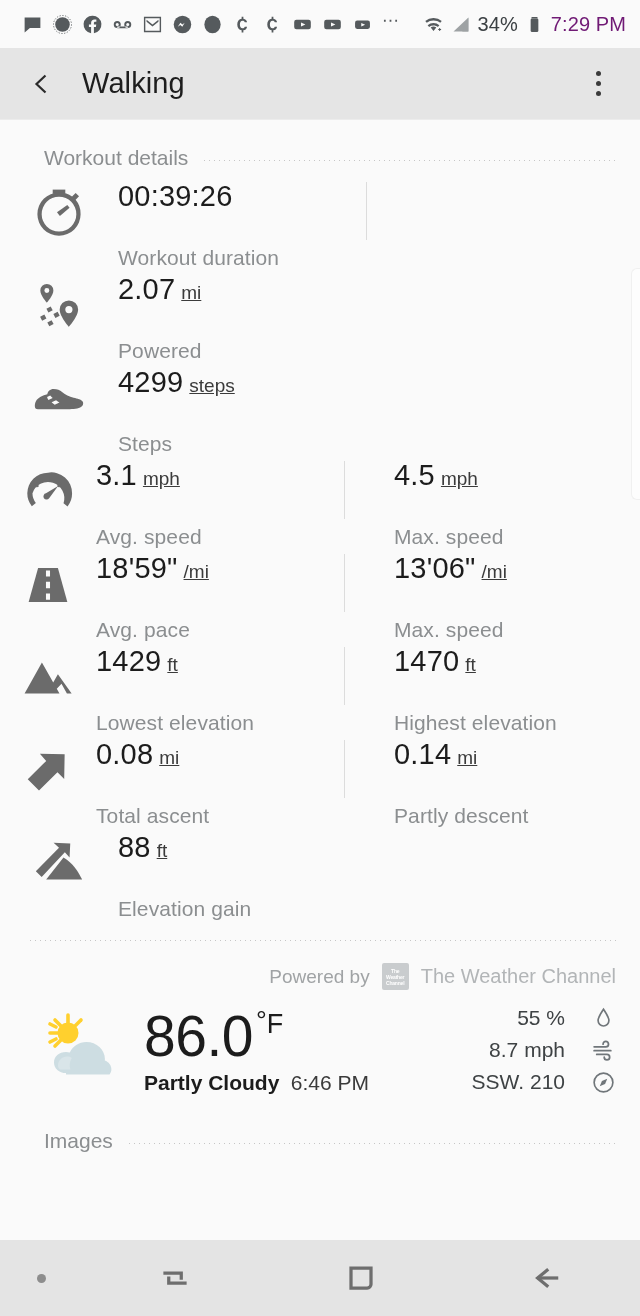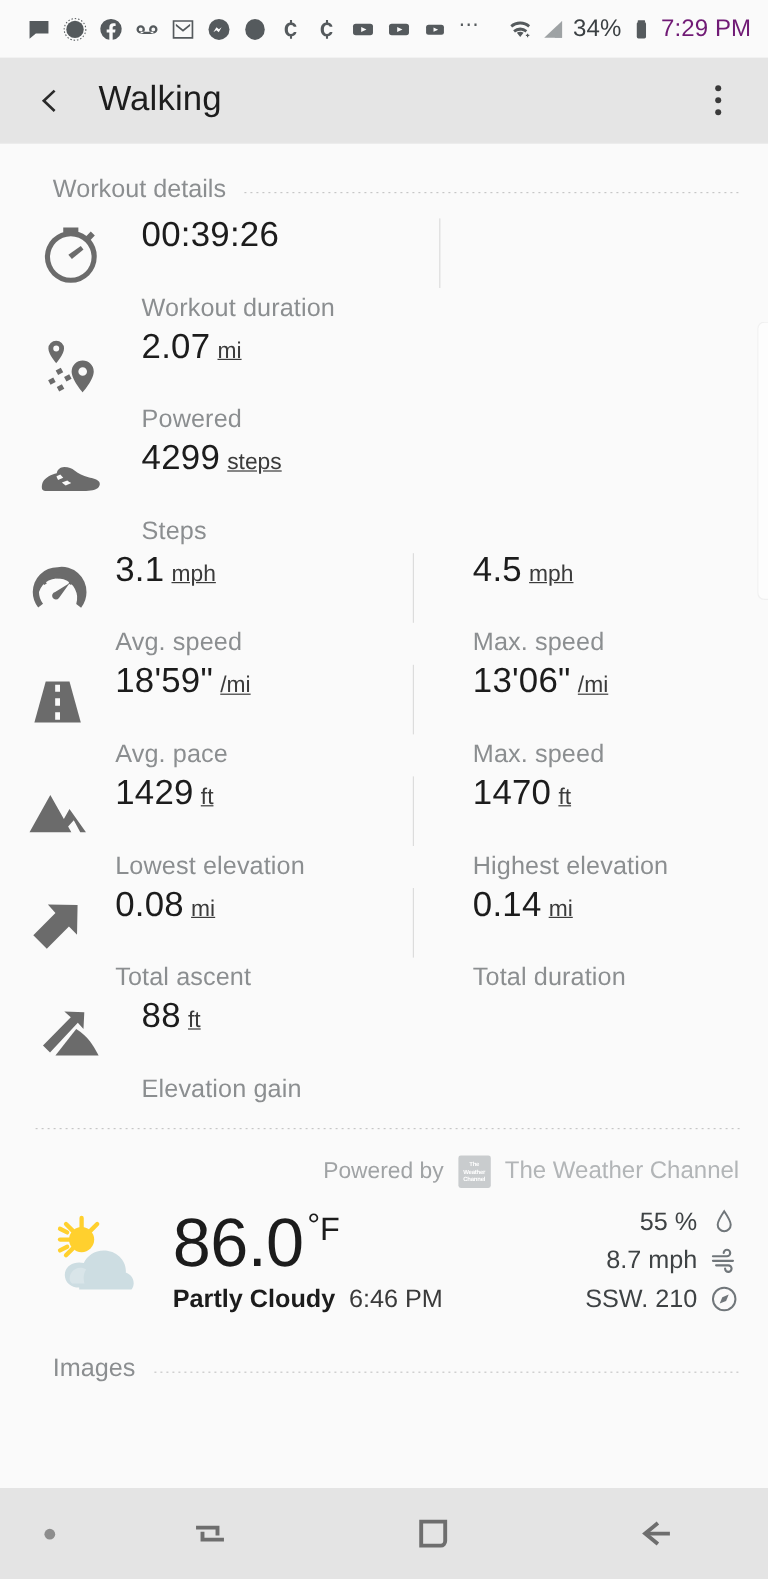--- a/index.html
+++ b/index.html
@@ -95,21 +95,21 @@
   .wx-main { margin-left: 12px; flex: 1; }
   .wx-temp-line { display: flex; align-items: flex-start; }
   .wx-temp { font-size: 57px; color: #1c1c1c; line-height: 58px; letter-spacing: -.5px; }
   .wx-deg { font-size: 27px; color: #1c1c1c; line-height: 28px; margin-left: 3px; }
   .wx-unit { font-size: 27px; color: #1c1c1c; line-height: 34px; margin-left: 0px; }
   .wx-cond-line { margin-top: 6px; white-space: nowrap; }
   .wx-cond { font-size: 21px; color: #1c1c1c; font-weight: bold; }
   .wx-time { font-size: 21px; color: #3a3a3a; margin-left: 7px; }
   .wx-side { display: flex; flex-direction: column; align-items: flex-end; gap: 7px;
              flex: none; }
-  .wx-side .line { display: flex; align-items: center; justify-content: flex-end; gap: 10px; }
+  .wx-side .line { display: flex; align-items: flex-start; justify-content: flex-end; gap: 26px; }
   .wx-side .txt { font-size: 21px; color: #3e4244; }
   .wx-side svg { width: 25px; height: 25px; display: block; }
 
   
   .images-head { display: flex; align-items: center; padding: 34px 22px 0 44px; }
   .images-head .label { font-size: 21px; color: #8b8e90; }
   .images-head .dots {
     flex: 1; height: 1px; margin-left: 14px; margin-top: 4px;
     background-image: radial-gradient(circle, #c6c6c6 0.8px, transparent 0.9px);
     background-size: 5px 2px; background-repeat: repeat-x;
@@ -390,21 +390,21 @@
         <div class="cell">
           <div class="val">
             <span class="num">0.08</span><span class="unit">mi</span>
           </div>
           <div class="sub">Total ascent</div>
         </div>
         <div class="cell second">
           <div class="val">
             <span class="num">0.14</span><span class="unit">mi</span>
           </div>
-          <div class="sub">Total duration</div>
+          <div class="sub">Partly descent</div>
         </div>
       </div>
     </div>
 
     <div class="row">
       <div class="ico-cell">
         <svg viewBox="0 0 24 24">
           <path d="M9.6 2.6l7.4.3-.3 6.2-2.1-2.3L4.3 17.8l-2.6-2.6 10.3-10.4z"></path>
           <path d="M14 9.1c4.3 2.6 6.3 6 8.3 9.8H6.3z"></path>
         </svg>

